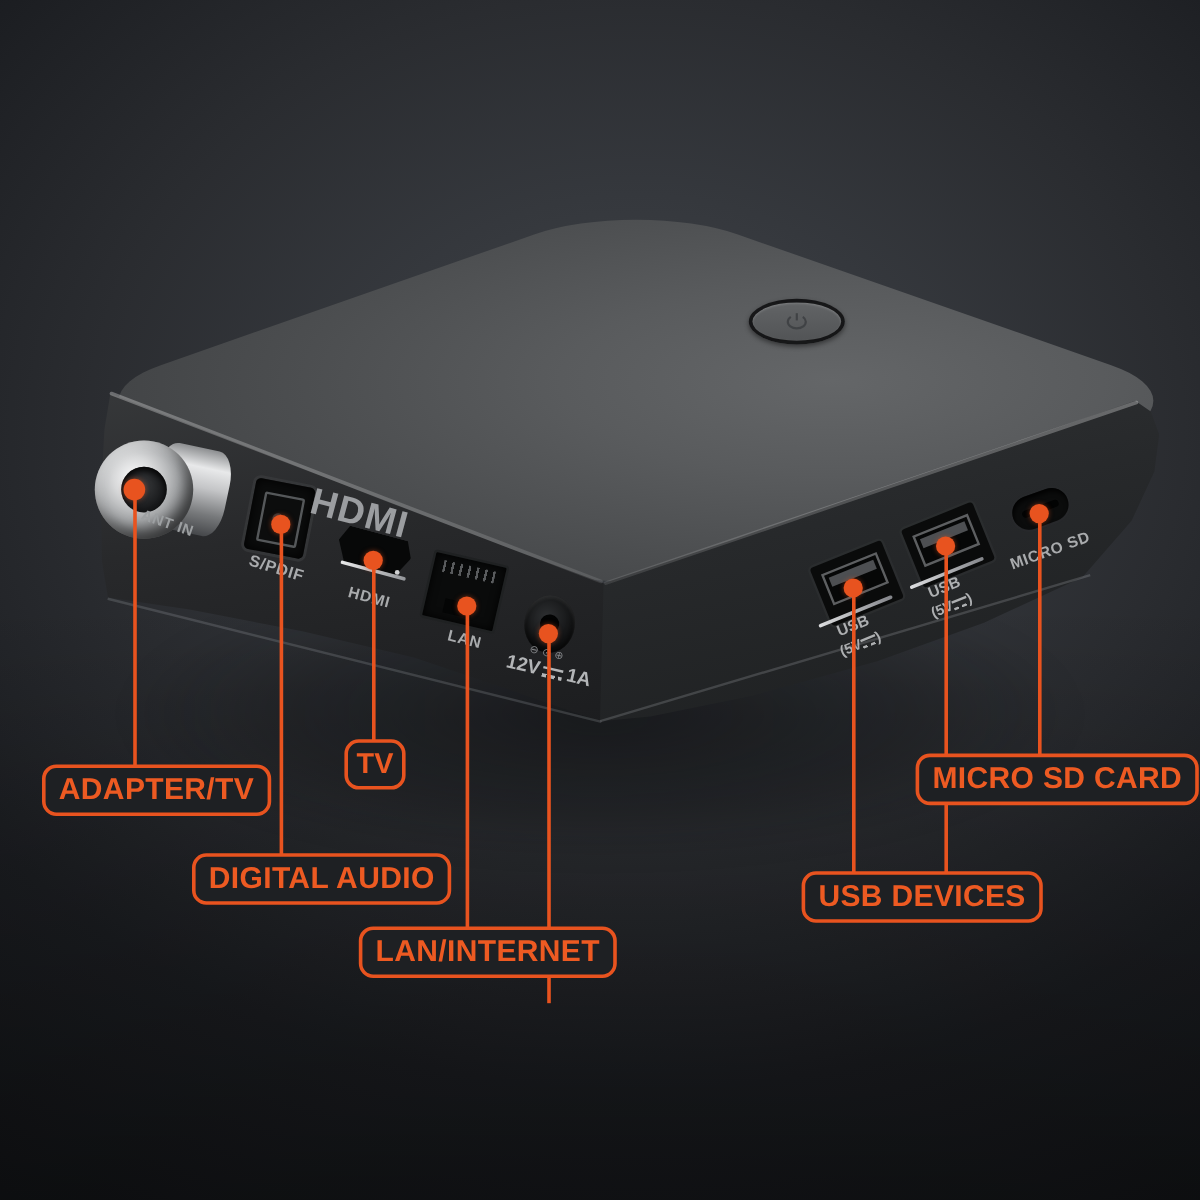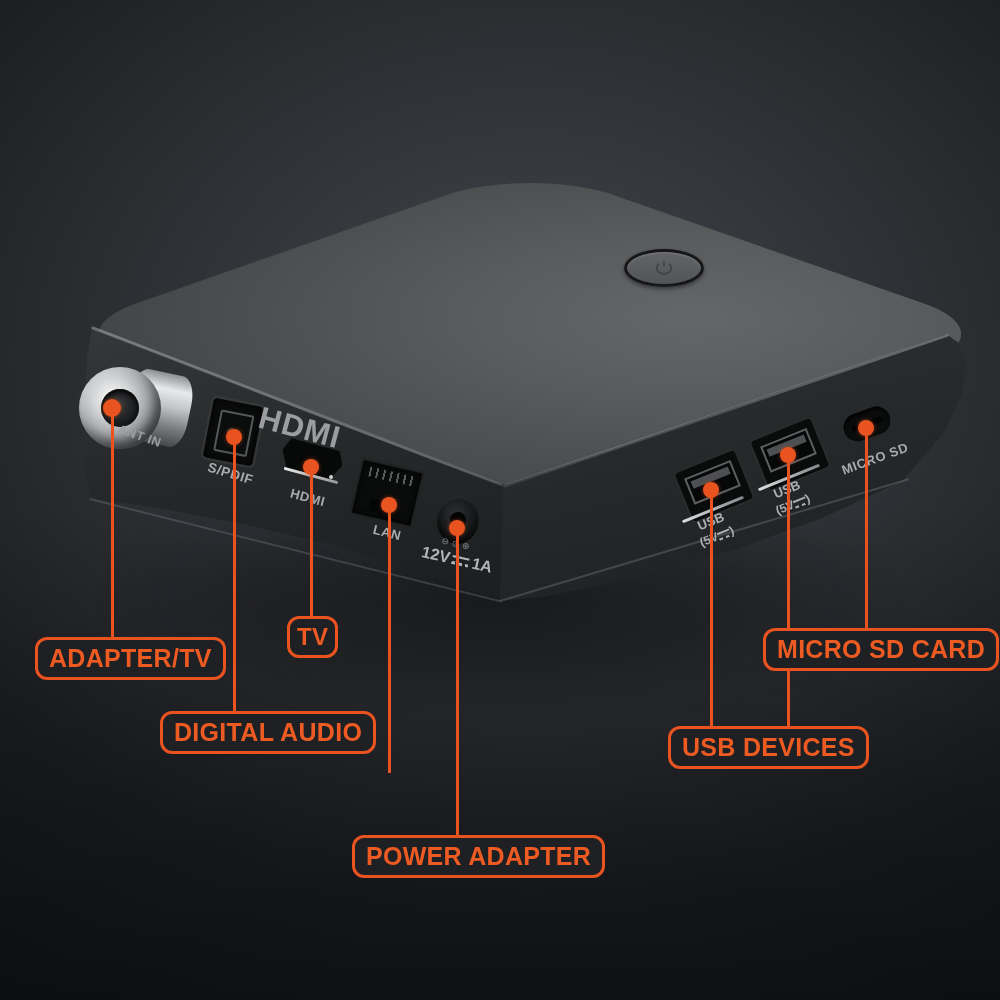--- a/index.html
+++ b/index.html
@@ -209,17 +209,17 @@
   <div class="abs cdot" style="left:303px;top:459px;width:16px;height:16px;"></div>
   <div class="abs cdot" style="left:381px;top:497px;width:16px;height:16px;"></div>
   <div class="abs cdot" style="left:449px;top:520px;width:16px;height:16px;"></div>
   <div class="abs cdot" style="left:703px;top:482px;width:16px;height:16px;"></div>
   <div class="abs cdot" style="left:780px;top:447px;width:16px;height:16px;"></div>
   <div class="abs cdot" style="left:858px;top:420px;width:16px;height:16px;"></div>
 
   <div class="abs callout" style="left:35px;top:637px;">ADAPTER/TV</div>
   <div class="abs callout" style="left:287px;top:616px;font-size:24px;padding:3px 7px;">TV</div>
   <div class="abs callout" style="left:160px;top:711px;">DIGITAL AUDIO</div>
-  <div class="abs callout" style="left:352px;top:835px;">POWER ADAPTER</div>
+  <div class="abs callout" style="left:299px;top:772px;">LAN/INTERNET</div>
   <div class="abs callout" style="left:763px;top:628px;">MICRO SD CARD</div>
   <div class="abs callout" style="left:668px;top:726px;">USB DEVICES</div>
 
 </div>
 
 </body></html>

